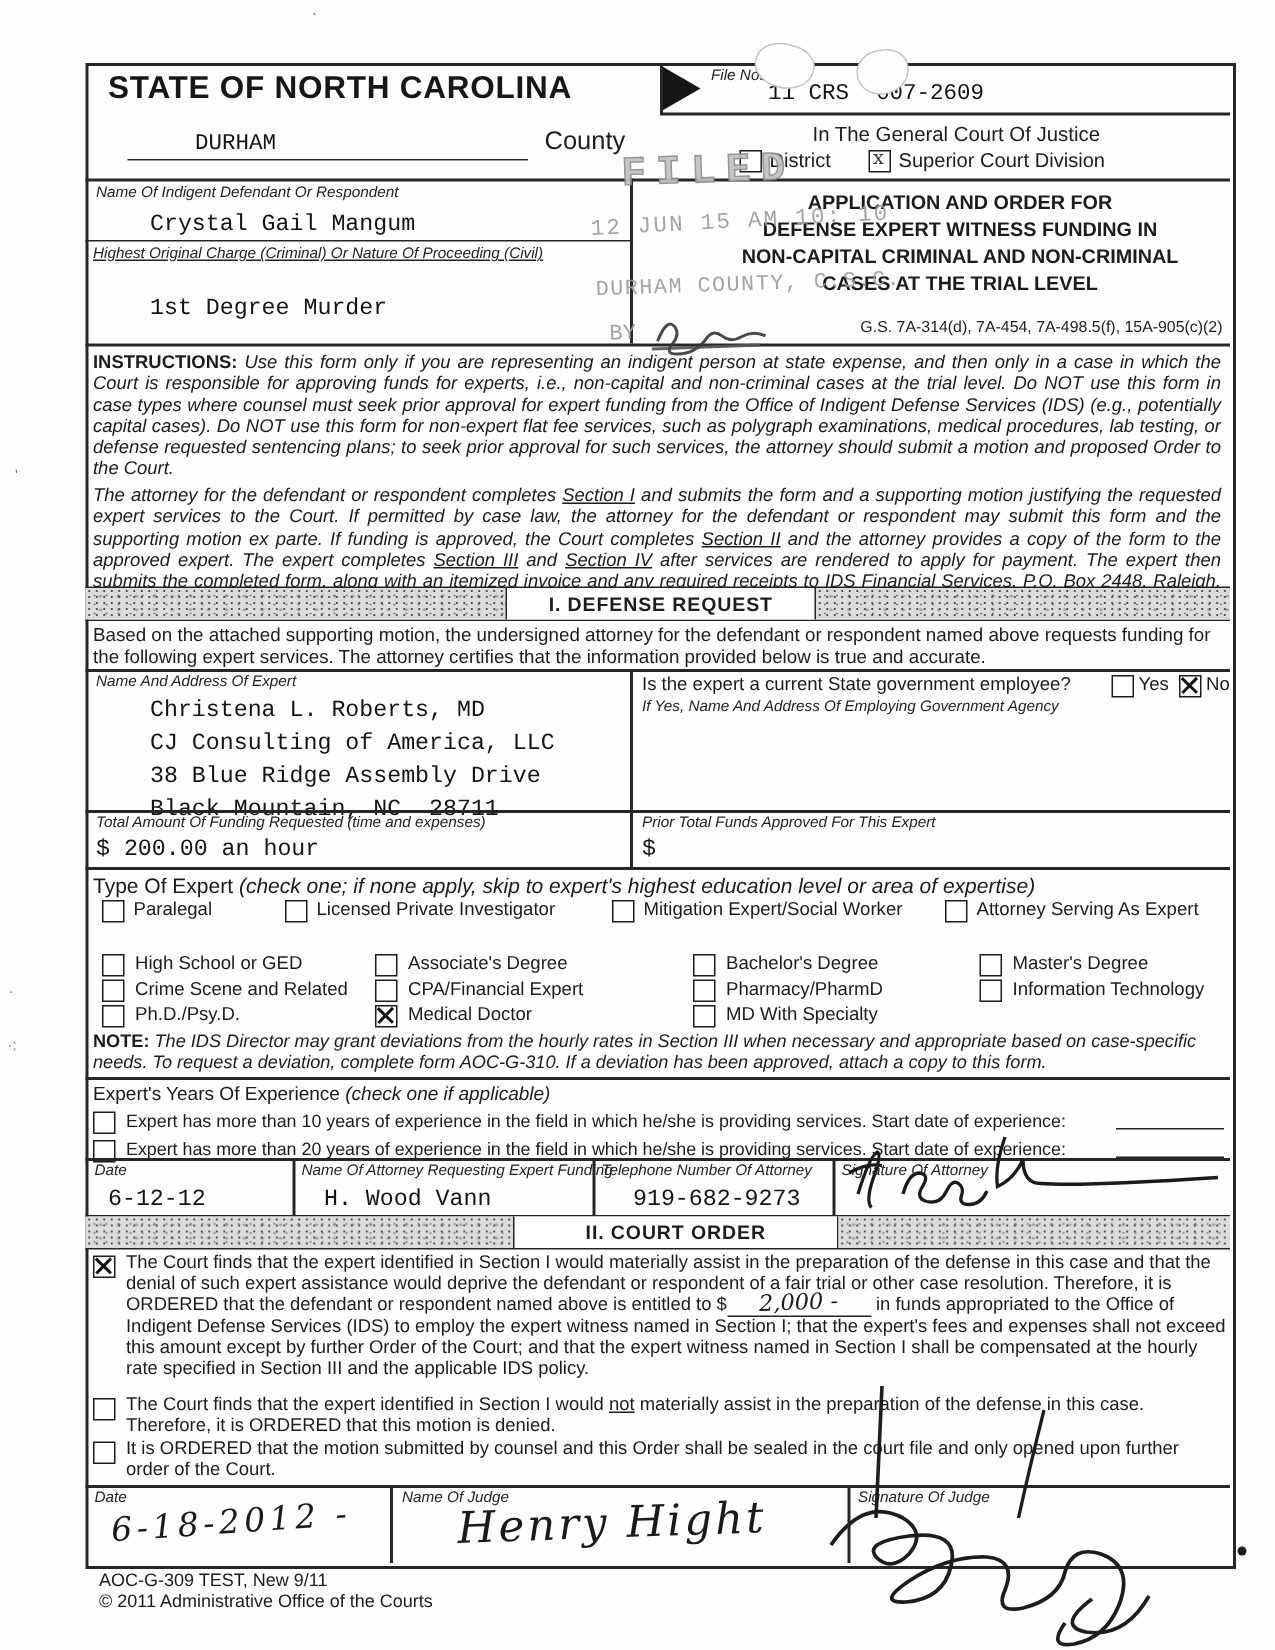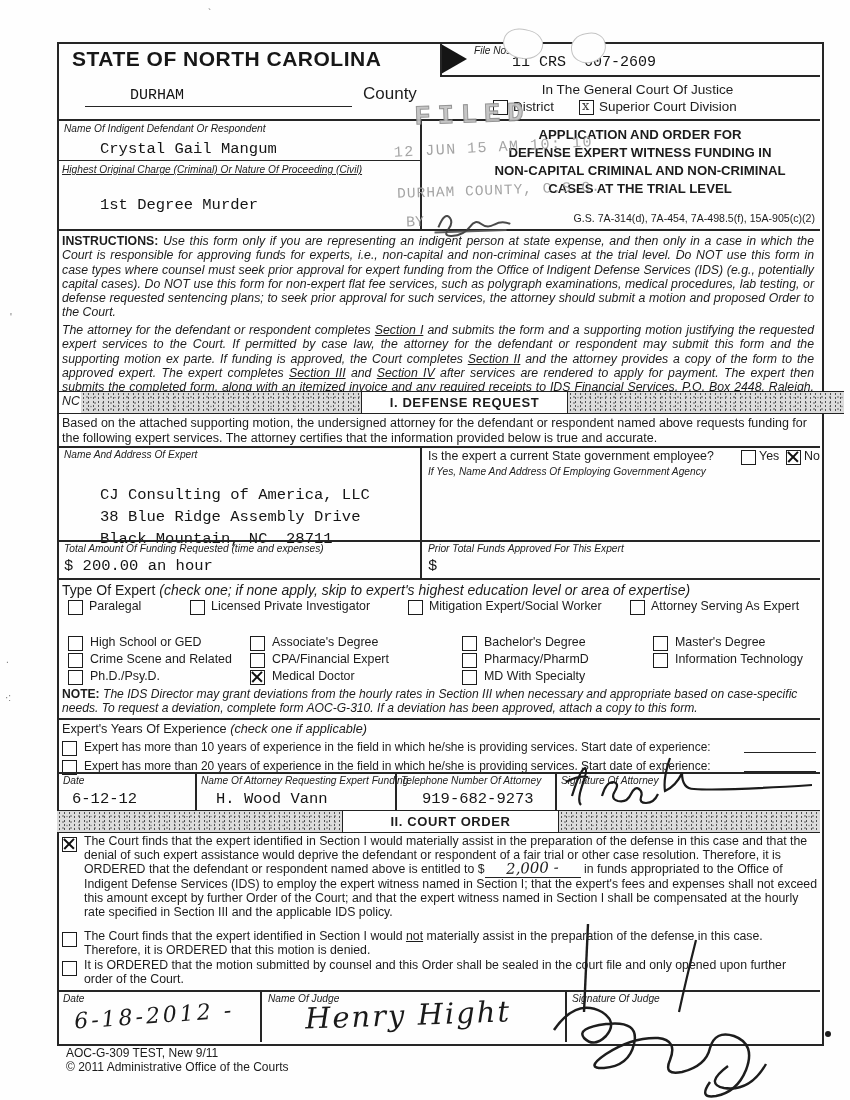--- a/index.html
+++ b/index.html
@@ -94,31 +94,32 @@
   <div class="blob" style="left:571px;top:33px;width:33px;height:28px;transform:rotate(-8deg);z-index:6;"></div>
 
   <div class="para ital" style="left:62px;top:234px;width:752px;line-height:14.3px;">
     <b style="font-style:normal;">INSTRUCTIONS:</b>
     <span>Use this form only if you are representing an indigent person at state expense, and then only in a case in which the Court is responsible for approving funds for experts, i.e., non-capital and non-criminal cases at the trial level. Do NOT use this form in case types where counsel must seek prior approval for expert funding from the Office of Indigent Defense Services (IDS) (e.g., potentially capital cases). Do NOT use this form for non-expert flat fee services, such as polygraph examinations, medical procedures, lab testing, or defense requested sentencing plans; to seek prior approval for such services, the attorney should submit a motion and proposed Order to the Court.</span>
   </div>
   <div class="para ital" style="left:62px;top:323px;width:752px;line-height:14.3px;">
     <span>The attorney for the defendant or respondent completes </span><span class="u">Section I</span><span> and submits the form and a supporting motion justifying the requested expert services to the Court. If permitted by case law, the attorney for the defendant or respondent may submit this form and the supporting motion ex parte. If funding is approved, the Court completes </span><span class="u">Section II</span><span> and the attorney provides a copy of the form to the approved expert.  The expert completes </span><span class="u">Section III</span><span> and </span><span class="u">Section IV</span><span> after services are rendered to apply for payment. The expert then submits the completed form, along with an itemized invoice and any required receipts to IDS Financial Services, P.O. Box 2448, Raleigh, NC 27602.  The expert also submits a copy to the requesting attorney.</span>
   </div>
 
-  <div class="band" style="top:391px;padding-left:24px;">
+  <div class="band" style="top:391px;">
     <div class="stipple" style="width:280px;"></div>
     <div class="mid" style="width:205px;">I.  DEFENSE REQUEST</div>
     <div class="stipple" style="flex:1;"></div>
   </div>
 
   <div class="para" style="left:62px;top:416px;width:752px;font-size:12.5px;line-height:14.6px;text-align:left;">Based on the attached supporting motion, the undersigned attorney for the defendant or respondent named above requests funding for the following expert services.  The attorney certifies that the information provided below is true and accurate.</div>
 
   <div class="hline" style="left:57px;top:446px;width:763px;"></div>
 
   <div class="lbl" style="left:64px;top:449px;">Name And Address Of Expert</div>
+  <div class="mono" style="left:100px;top:464px;font-size:15.5px;">Christena L. Roberts, MD</div>
   <div class="mono" style="left:100px;top:486px;font-size:15.5px;">CJ Consulting of America, LLC</div>
   <div class="mono" style="left:100px;top:508px;font-size:15.5px;">38 Blue Ridge Assembly Drive</div>
   <div class="mono" style="left:100px;top:530px;font-size:15.5px;">Black Mountain, NC  28711</div>
   <div class="vline" style="left:420px;top:446px;height:132px;"></div>
 
   <div class="txt" style="left:428px;top:449px;font-size:12.4px;">Is the expert a current State government employee?</div>
   <div class="cb" style="left:741px;top:450px;"></div>
   <div class="txt" style="left:759px;top:449px;">Yes</div>
   <div class="cb cb-x" style="left:786px;top:450px;"></div>
   <div class="txt" style="left:804px;top:449px;">No</div>

